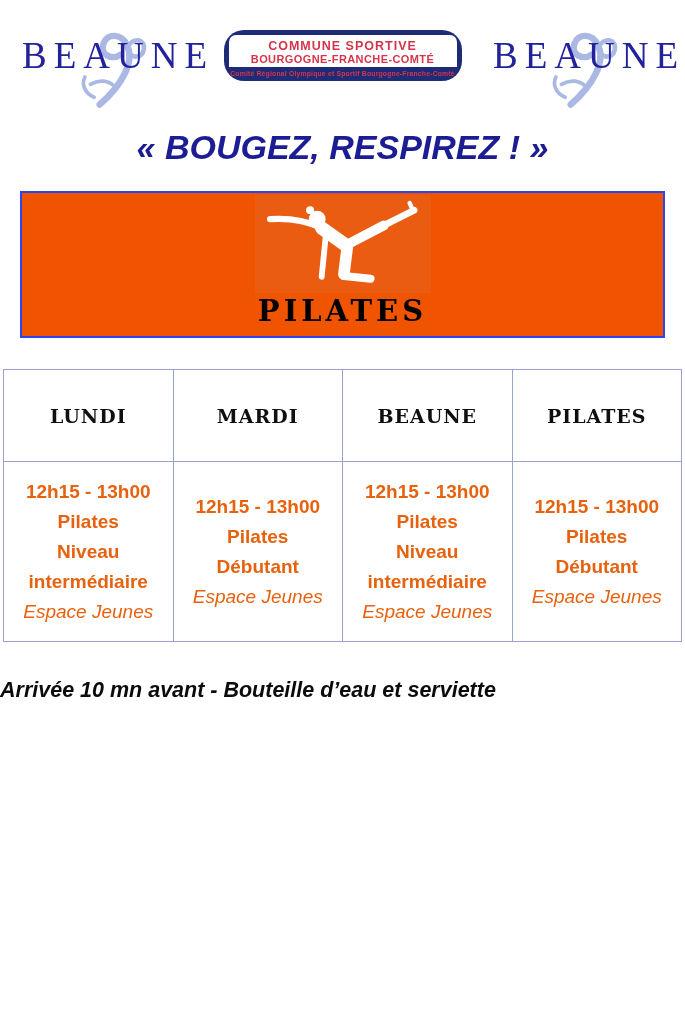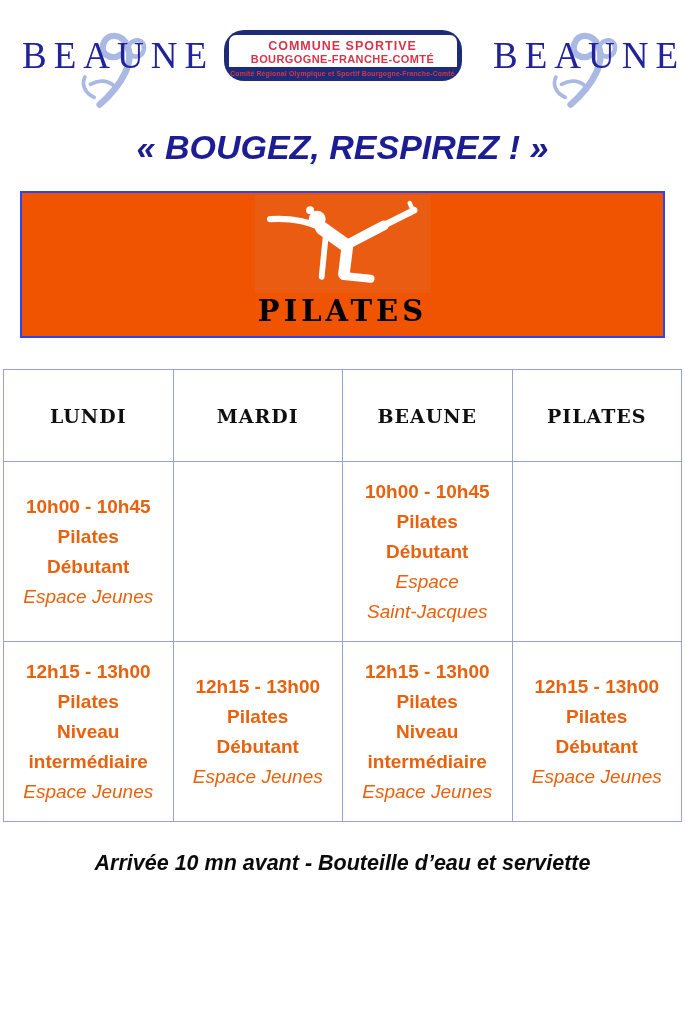--- a/index.html
+++ b/index.html
@@ -59,21 +59,21 @@
   table.sched{margin:31px 3px 0;width:679px;border-collapse:collapse;table-layout:fixed;}
   table.sched th,table.sched td{border:1px solid var(--table-border);text-align:center;vertical-align:middle;}
   table.sched th{height:92px;font-family:"DejaVu Serif",serif;font-weight:900;font-size:19px;
     letter-spacing:1px;color:var(--ink);margin-top:15px;}
   table.sched td{height:180px;padding:6px 2px;}
   td .line{color:var(--cell-orange);font-size:19px;line-height:30px;}
   td .line.bold{font-weight:bold;}
   td .line.italic{font-style:italic;font-weight:400;}
 
   
-  .notes{margin-top:27px;text-align:center;color:#0b0b0b;font-weight:bold;font-style:italic;
+  .notes{margin-top:34px;text-align:left;color:#0b0b0b;font-weight:bold;font-style:italic;
     font-size:21.5px;line-height:28px;}
 </style>
 </head>
 <body>
 
 <div class="page">
 
   <header class="topbar">
     <div class="beaune">
       <svg class="flourish" width="92" height="92" viewBox="0 0 100 100">
@@ -136,37 +136,20 @@
         <tr>
           <th>LUNDI</th>
           <th>MARDI</th>
           <th>BEAUNE</th>
           <th>PILATES</th>
         </tr>
       </thead>
     <tbody>
         <tr>
           <td>
-            <div class="line bold">10h00 - 10h45</div>
-            <div class="line bold">Pilates</div>
-            <div class="line bold">Débutant</div>
-            <div class="line italic">Espace Jeunes</div>
-          </td>
-          <td></td>
-          <td>
-            <div class="line bold">10h00 - 10h45</div>
-            <div class="line bold">Pilates</div>
-            <div class="line bold">Débutant</div>
-            <div class="line italic">Espace</div>
-            <div class="line italic">Saint-Jacques</div>
-          </td>
-          <td></td>
-        </tr>
-        <tr>
-          <td>
             <div class="line bold">12h15 - 13h00</div>
             <div class="line bold">Pilates</div>
             <div class="line bold">Niveau</div>
             <div class="line bold">intermédiaire</div>
             <div class="line italic">Espace Jeunes</div>
           </td>
           <td>
             <div class="line bold">12h15 - 13h00</div>
             <div class="line bold">Pilates</div>
             <div class="line bold">Débutant</div>

